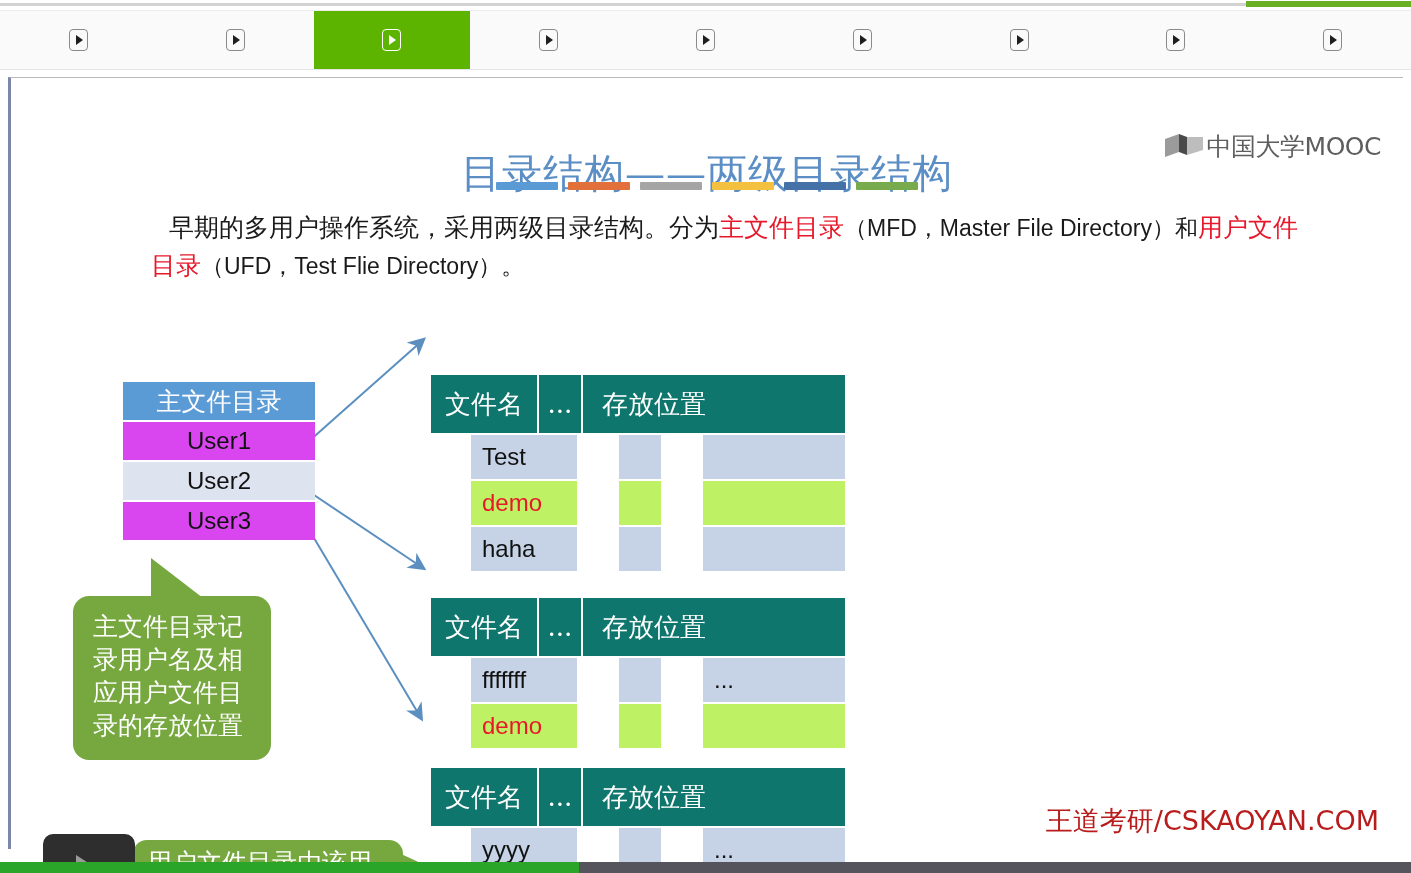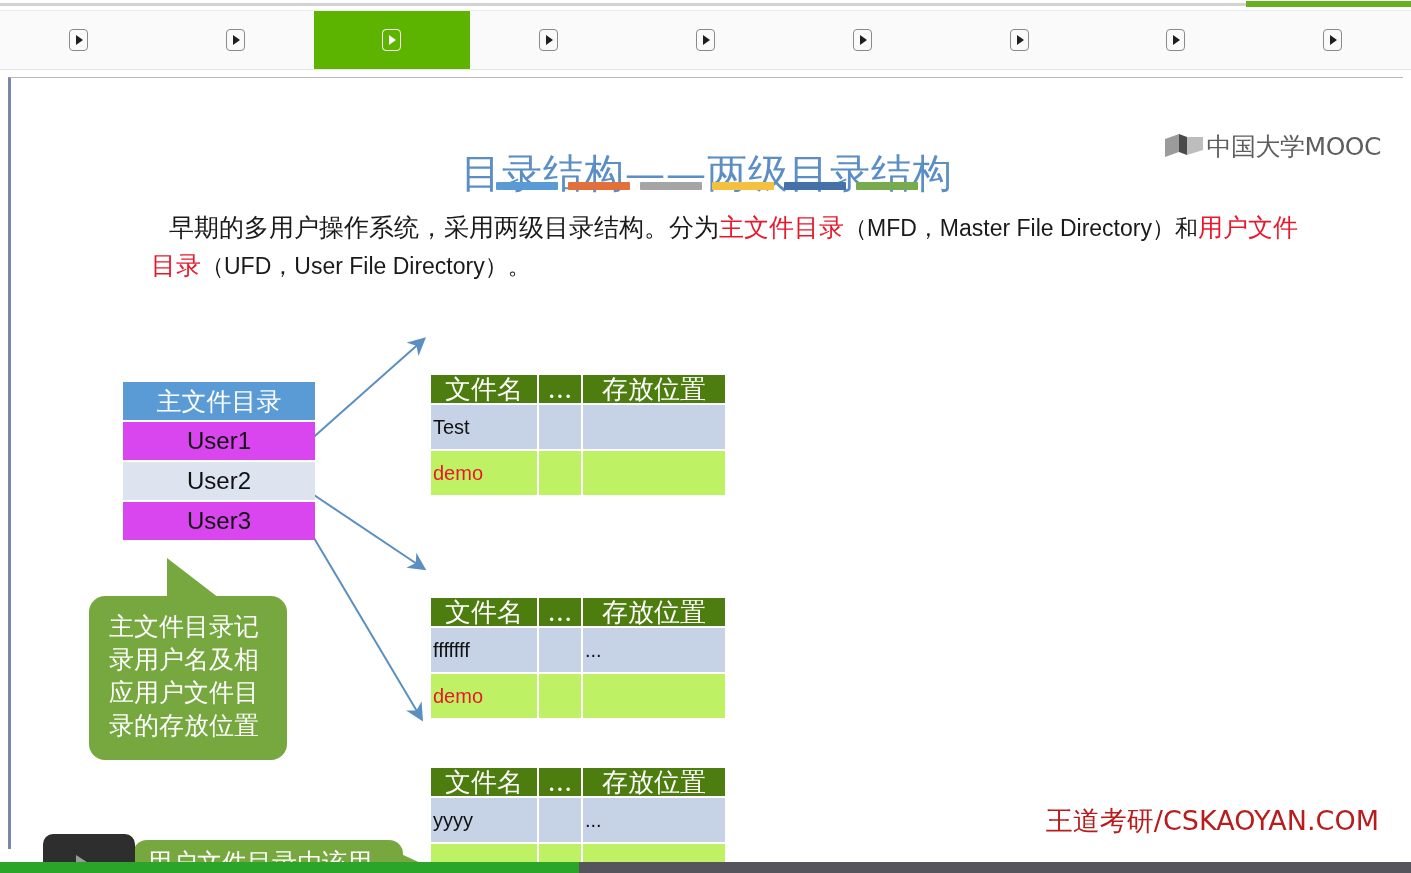--- a/index.html
+++ b/index.html
@@ -110,42 +110,42 @@
   .para .en {
     font-family: "Liberation Sans", sans-serif;
     font-size: 23px;
   }
   .para .indent { display: inline-block; width: 18px; }
 
   
   .dtable { position: absolute; }
   .dtable .hdr {
     display: flex;
-    background: #4d7c0f;
+    background: #0f766e;
     color: #ffffff;
     font-family: "DejaVu Serif", "Liberation Serif", serif;
     font-size: 26px;
-    height: 28px;
+    height: 58px;
     align-items: center;
   }
   .dtable .hdr .c {
     height: 100%; display: flex; align-items: center; justify-content: center;
     border-right: 2px solid #ffffff; box-sizing: border-box;
   }
   .dtable .hdr .c:last-child { border-right: none; }
   .dtable .row {
     display: flex; height: 44px;
     border-top: 2px solid #ffffff;
   }
   .dtable .row .c {
     height: 100%; display: flex; align-items: center;
-    padding-left: 2px; box-sizing: border-box;
+    padding-left: 11px; box-sizing: border-box;
     border-right: 2px solid #ffffff;
     font-family: "Liberation Sans", sans-serif;
-    font-size: 20px; color: #111111;
+    font-size: 24px; color: #111111; margin-left: 40px;
   }
   .dtable .row .c:last-child { border-right: none; }
   .dtable .row.even .c { background: #c6d3e6; }
   .dtable .row.odd  .c { background: #bef264; }
   .dtable .row .c.red { color: #e8182b; }
   .dtable .col-name { width: 108px; }
   .dtable .col-dots { width: 44px; }
   .dtable .col-loc  { width: 142px; }
 
   
@@ -174,21 +174,21 @@
     position: absolute;
     background: #76a83f;
     color: #ffffff;
     font-family: "DejaVu Serif", "Liberation Serif", serif;
     box-sizing: border-box;
   }
   .callout-a {
     left: 62px; top: 518px; width: 198px; height: 164px;
     border-radius: 16px;
     padding: 14px 0 0 20px;
-    font-size: 25px; line-height: 33px; margin-left: 16px;
+    font-size: 25px; line-height: 33px;
   }
   .callout-a .tail {
     position: absolute; left: 78px; top: -38px;
     width: 0; height: 0;
     border-left: 0 solid transparent;
     border-right: 52px solid transparent;
     border-bottom: 40px solid #76a83f;
   }
   .callout-b {
     left: 122px; top: 762px; width: 270px; height: 72px;
@@ -308,21 +308,21 @@
     <div class="title-bars" id="title-bars">
         <i style="background: rgb(91, 155, 213);"></i>
         <i style="background: rgb(226, 112, 58);"></i>
         <i style="background: rgb(165, 165, 165);"></i>
         <i style="background: rgb(244, 192, 63);"></i>
         <i style="background: rgb(68, 114, 168);"></i>
         <i style="background: rgb(119, 171, 78);"></i>
       </div>
 
     <div class="para">
-      <span class="indent"></span><span>早期的多用户操作系统，采用两级目录结构。分为</span><span class="red">主文件目录</span><span class="en">（MFD，Master File Directory）和</span><span class="red">用户文件目录</span><span class="en">（UFD，User File Directory）。</span>
+      <span class="indent"></span><span>早期的多用户操作系统，采用两级目录结构。分为</span><span class="red">主文件目录</span><span class="en">（MFD，Master File Directory）和</span><span class="red">用户文件目录</span><span class="en">（UFD，Test Flie Directory）。</span>
     </div>
 
     <svg class="connectors" viewBox="0 0 1395 772">
       <defs>
         <marker id="ah" markerWidth="9" markerHeight="9" refX="7" refY="4.5" orient="auto">
           <path d="M0,0 L9,4.5 L0,9 L2.6,4.5 z" fill="#5b8fc0"></path>
         </marker>
       </defs>
       <line x1="288" y1="372" x2="412" y2="262" stroke="#5b8fc0" stroke-width="2" marker-end="url(#ah)"></line>
       <line x1="300" y1="415" x2="412" y2="490" stroke="#5b8fc0" stroke-width="2" marker-end="url(#ah)"></line>
@@ -348,20 +348,25 @@
           <div class="row even">
             <div class="c col-name">Test</div>
             <div class="c col-dots"></div>
             <div class="c col-loc"></div>
           </div>
           <div class="row odd">
             <div class="c col-name red">demo</div>
             <div class="c col-dots"></div>
             <div class="c col-loc"></div>
           </div>
+          <div class="row even">
+            <div class="c col-name">haha</div>
+            <div class="c col-dots"></div>
+            <div class="c col-loc"></div>
+          </div>
         </div>
         <div class="dtable" style="left: 420px; top: 520px;">
           <div class="hdr">
             <div class="c col-name">文件名</div>
             <div class="c col-dots">...</div>
             <div class="c col-loc">存放位置</div>
           </div>
           <div class="row even">
             <div class="c col-name">fffffff</div>
             <div class="c col-dots"></div>

